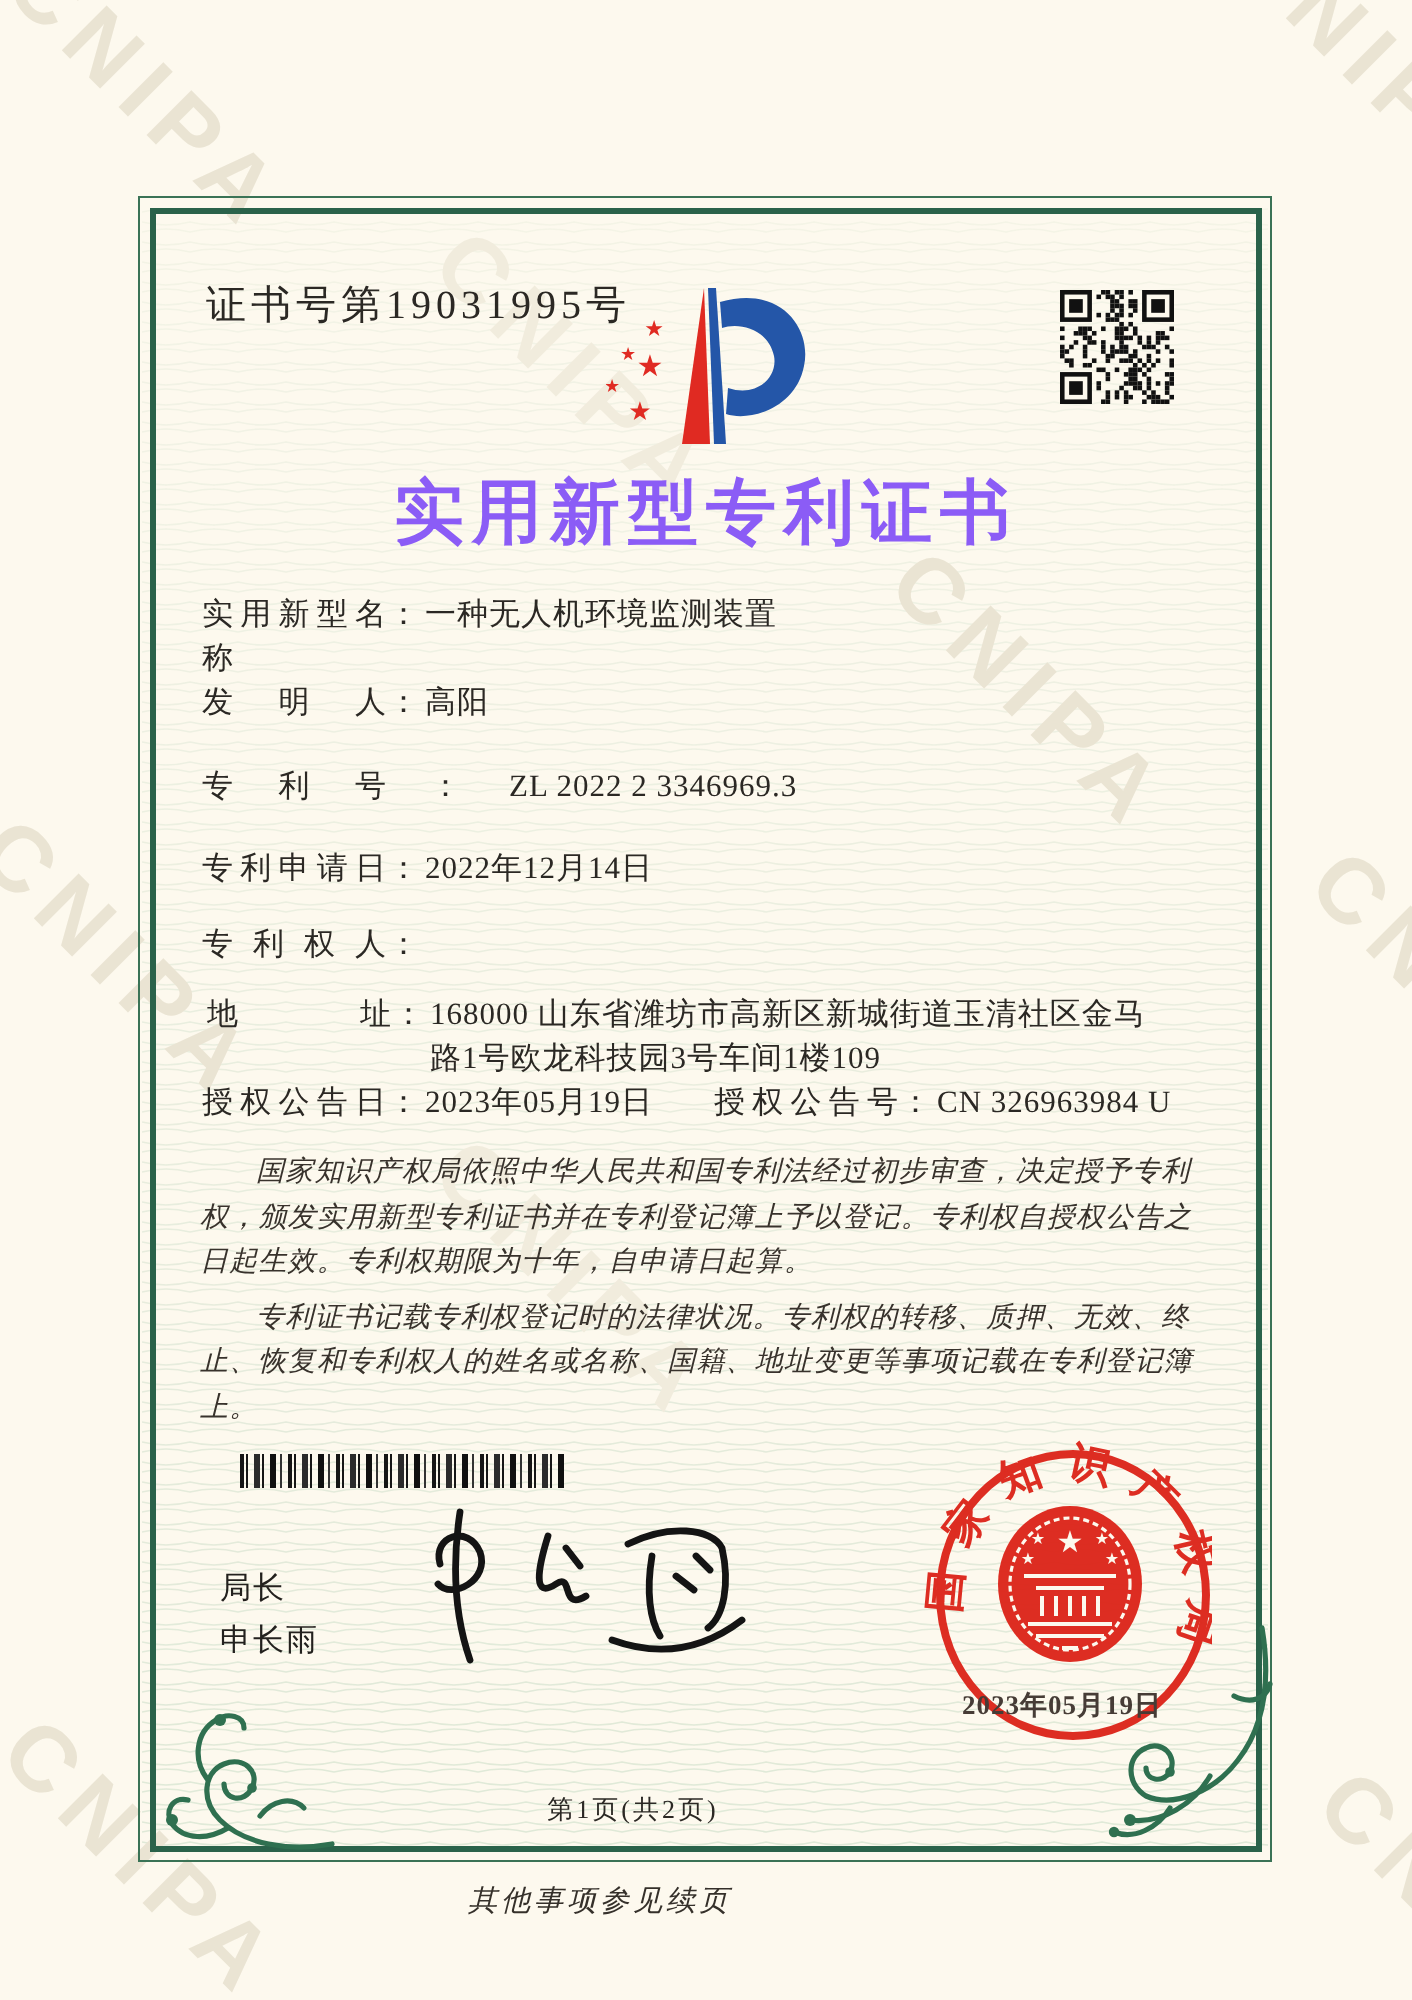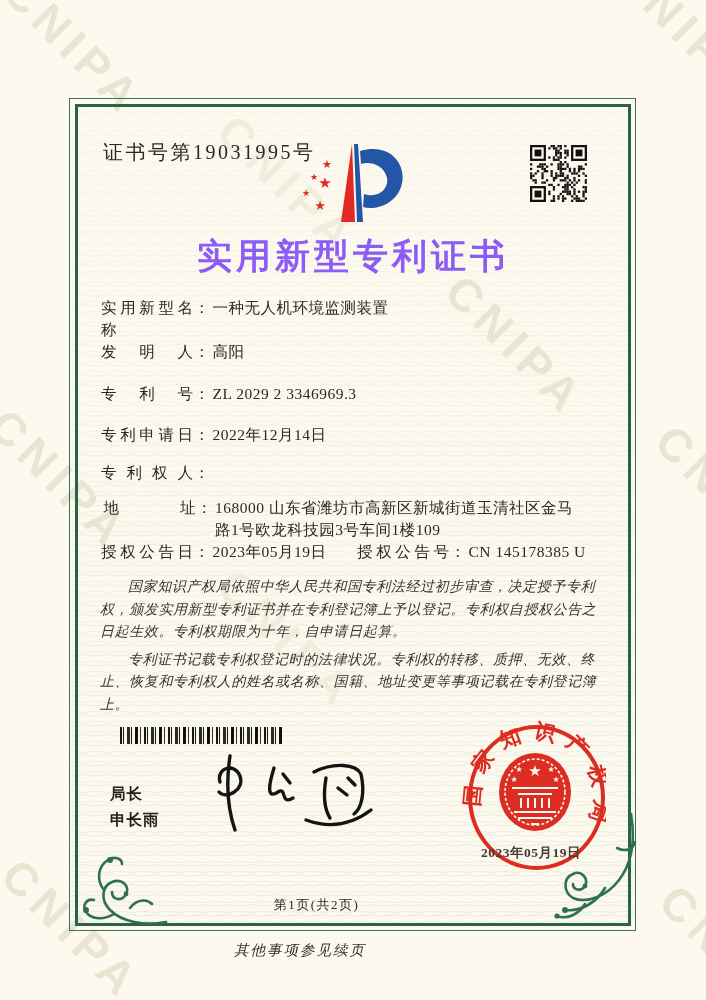--- a/index.html
+++ b/index.html
@@ -29,21 +29,21 @@
   #paragraphs p{margin:0 0 5px 0;font-size:14px;line-height:22.5px;text-indent:2em;
       font-style:italic;letter-spacing:0.6px;color:#38322c;}
   #barcode{left:120px;top:727px;width:164px;height:17px;background:
       repeating-linear-gradient(90deg,
         #161616 0 2px,transparent 2px 3px,
         #161616 3px 4px,transparent 4px 7px,
         #2b2b2b 7px 10px,transparent 10px 11px,
         #161616 11px 12px,transparent 12px 15px,
         #101010 15px 18px,transparent 18px 20px,
         #333 20px 21px,transparent 21px 24px);}
-  .sig-label{left:110px;font-size:15.5px;font-weight:bold;letter-spacing:1px;
+  .sig-label{left:110px;font-size:15.5px;font-weight:normal;letter-spacing:1px;
       font-family:"Liberation Sans","DejaVu Sans",sans-serif;color:#23211e;}
   #sig-title{top:784px;}
   #sig-name{top:810px;}
   #signature-svg{left:190px;top:748px;}
   #seal{left:460px;top:718px;width:146px;height:152px;z-index:4;opacity:0.95;}
   #seal-ring{position:absolute;left:8px;top:7px;width:129px;height:137px;
       border:4.5px solid #dc2318;border-radius:50%;}
   #seal-arc-svg{position:absolute;left:0;top:0;}
   #emblem{position:absolute;left:38px;top:34px;}
   #seal-date{position:absolute;left:-4px;top:126px;width:150px;text-align:center;
@@ -474,24 +474,24 @@
   <div class="abs row" style="top:297px;">
     <span class="flabel">实用新型名称</span>
       <span class="colon">：</span>
       <span class="fvalue">一种无人机环境监测装置</span>
   </div>
   <div class="abs row" style="top:341px;">
     <span class="flabel">发明人</span>
       <span class="colon">：</span>
       <span class="fvalue">高阳</span>
   </div>
-  <div class="abs row" style="top:383px;">
+  <div class="abs row" style="top:383px;gap:21px;">
     <span class="flabel">专利号</span>
       <span class="colon">：</span>
-      <span class="fvalue">ZL 2029 2 3346969.3</span>
+      <span class="fvalue">ZL 2022 2 3346969.3</span>
   </div>
   <div class="abs row" style="top:424px;">
     <span class="flabel">专利申请日</span>
       <span class="colon">：</span>
       <span class="fvalue">2022年12月14日</span>
   </div>
   <div class="abs row" style="top:462px;">
     <span class="flabel">专利权人</span>
       <span class="colon">：</span>
   </div>
@@ -500,21 +500,21 @@
       <span class="colon">：</span>
       <span class="fvalue">168000 山东省潍坊市高新区新城街道玉清社区金马路1号欧龙科技园3号车间1楼109</span>
   </div>
   <div class="abs row" style="top:541px;position:absolute;">
     <span class="flabel">授权公告日</span>
       <span class="colon">：</span>
       <span class="fvalue">2023年05月19日</span>
     <span class="pair2">
       <span class="flabel">授权公告号</span>
         <span class="colon">：</span>
-        <span class="fvalue">CN 145178385 U</span>
+        <span class="fvalue">CN 326963984 U</span>
     </span>
   </div>
 
   <div class="abs" id="paragraphs">
     <p>国家知识产权局依照中华人民共和国专利法经过初步审查，决定授予专利权，颁发实用新型专利证书并在专利登记簿上予以登记。专利权自授权公告之日起生效。专利权期限为十年，自申请日起算。</p>
     <p>专利证书记载专利权登记时的法律状况。专利权的转移、质押、无效、终止、恢复和专利权人的姓名或名称、国籍、地址变更等事项记载在专利登记簿上。</p>
   </div>
 
   <div class="abs" id="barcode"></div>
 

